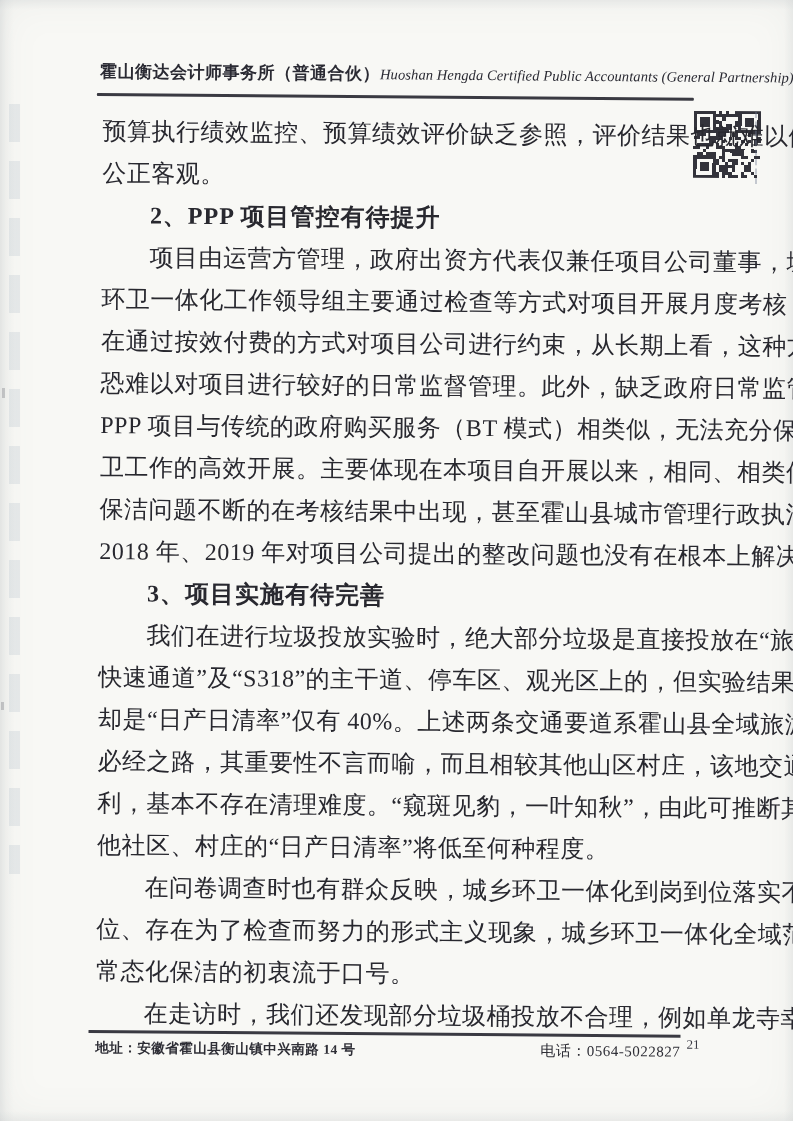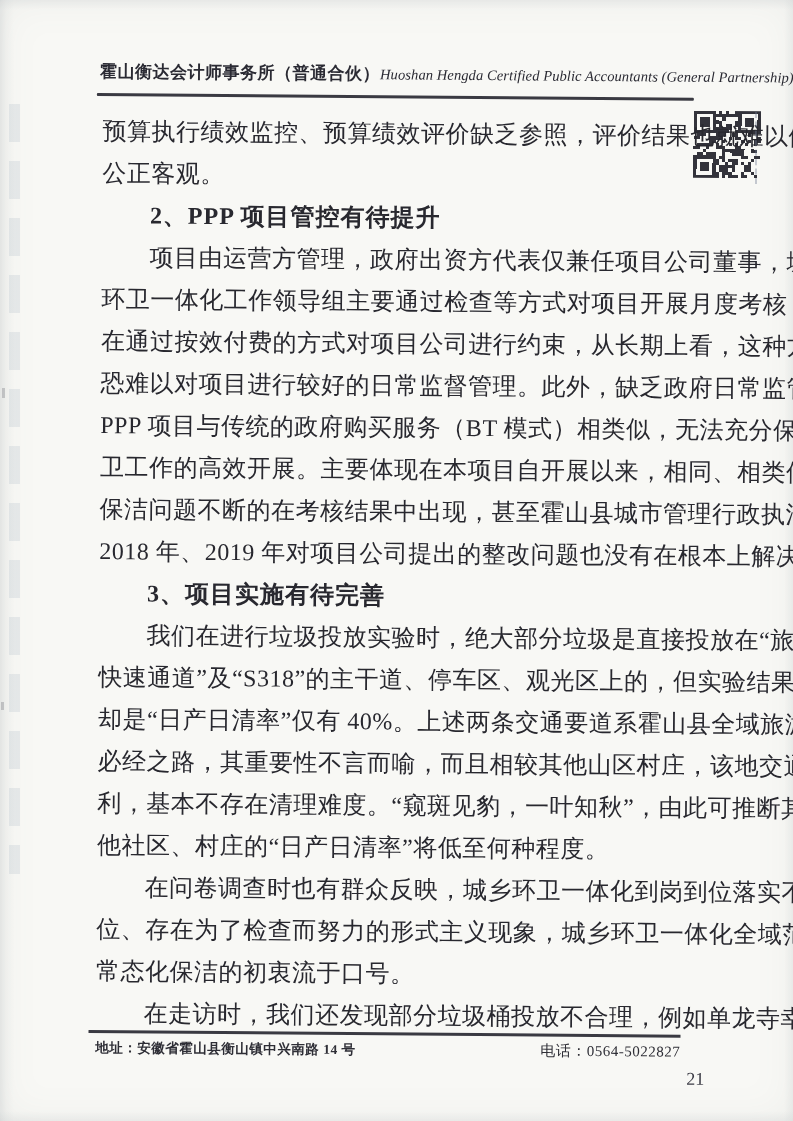--- a/index.html
+++ b/index.html
@@ -40,21 +40,21 @@
   .ln.ind{text-indent:2em;}
   .h{height:42px;line-height:42px;font-weight:bold;text-indent:2em;
     letter-spacing:1px;}
   
   .ftr-rule{position:absolute;left:96px;top:1030px;width:592px;height:2.5px;
     background:#3a3a42;}
   .ftr{position:absolute;left:103px;top:1038px;width:585px;display:flex;
     justify-content:space-between;align-items:baseline;}
   .ftr-addr{font-weight:bold;font-size:13.5px;color:#2e2e36;letter-spacing:.5px;}
   .ftr-phone{font-size:15px;color:#2e2e36;letter-spacing:.5px;}
-  .pagenum{position:absolute;left:694px;top:1064px;font-size:18px;color:#3a3a44;}
+  .pagenum{position:absolute;left:694px;top:1032px;font-size:13px;color:#3a3a44;}
   
   .edge-marks{position:absolute;left:9px;top:104px;width:11px;height:770px;
     background:repeating-linear-gradient(180deg,
       rgba(165,178,192,.22) 0 38px, rgba(0,0,0,0) 38px 57px);}
   .dash-artifact{position:absolute;left:755px;top:112px;height:72px;width:0;
     border-left:2px dashed rgba(110,122,145,.38);}
   .speck{position:absolute;background:rgba(70,72,84,.25);}
 </style>
 </head>
 <body>

